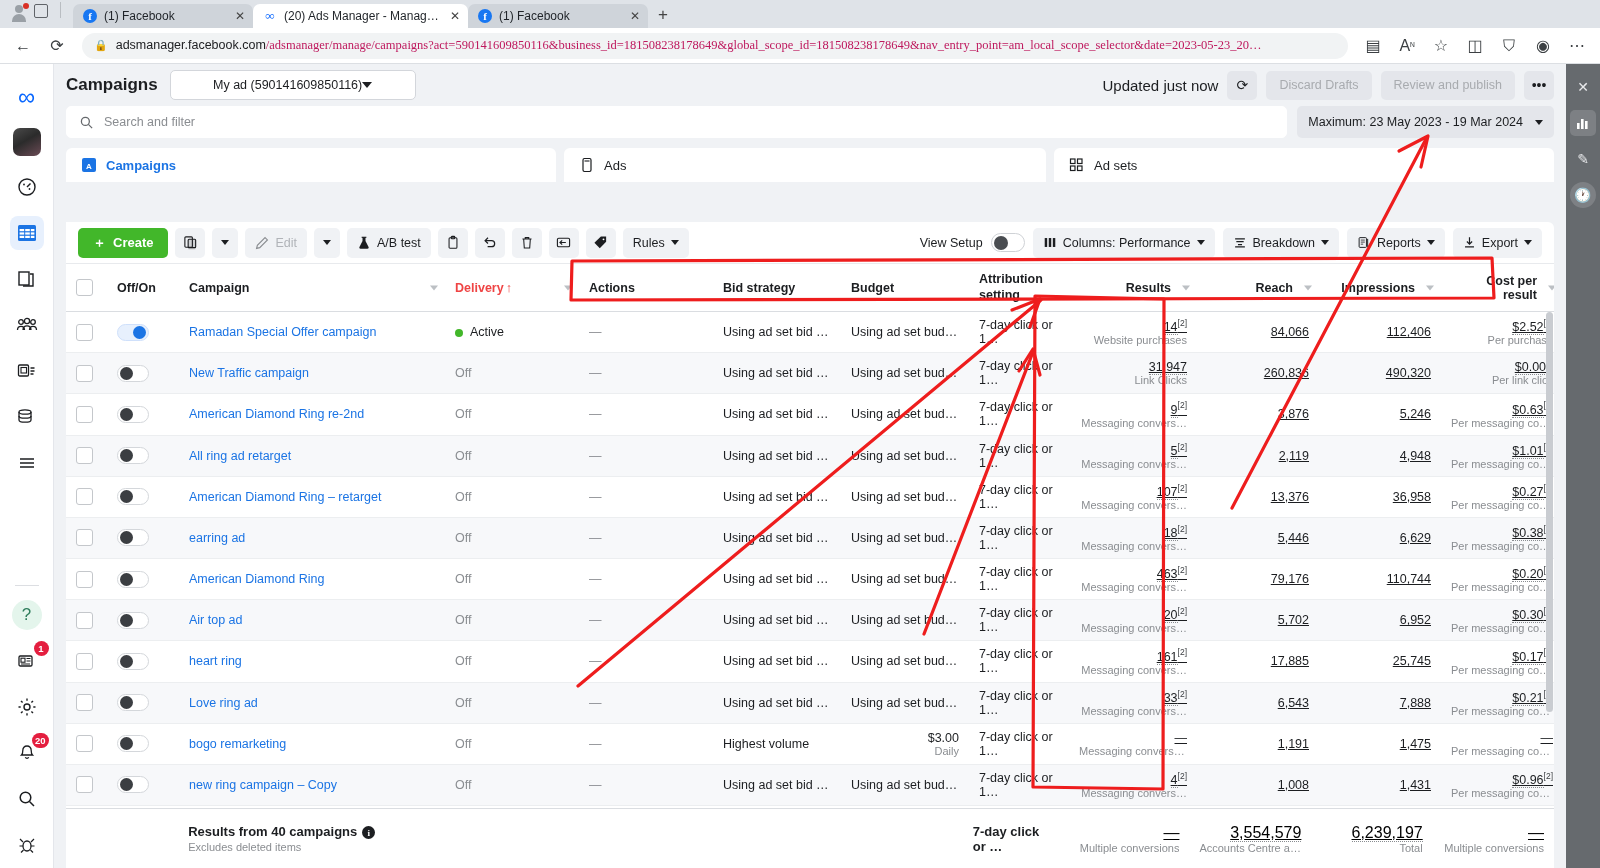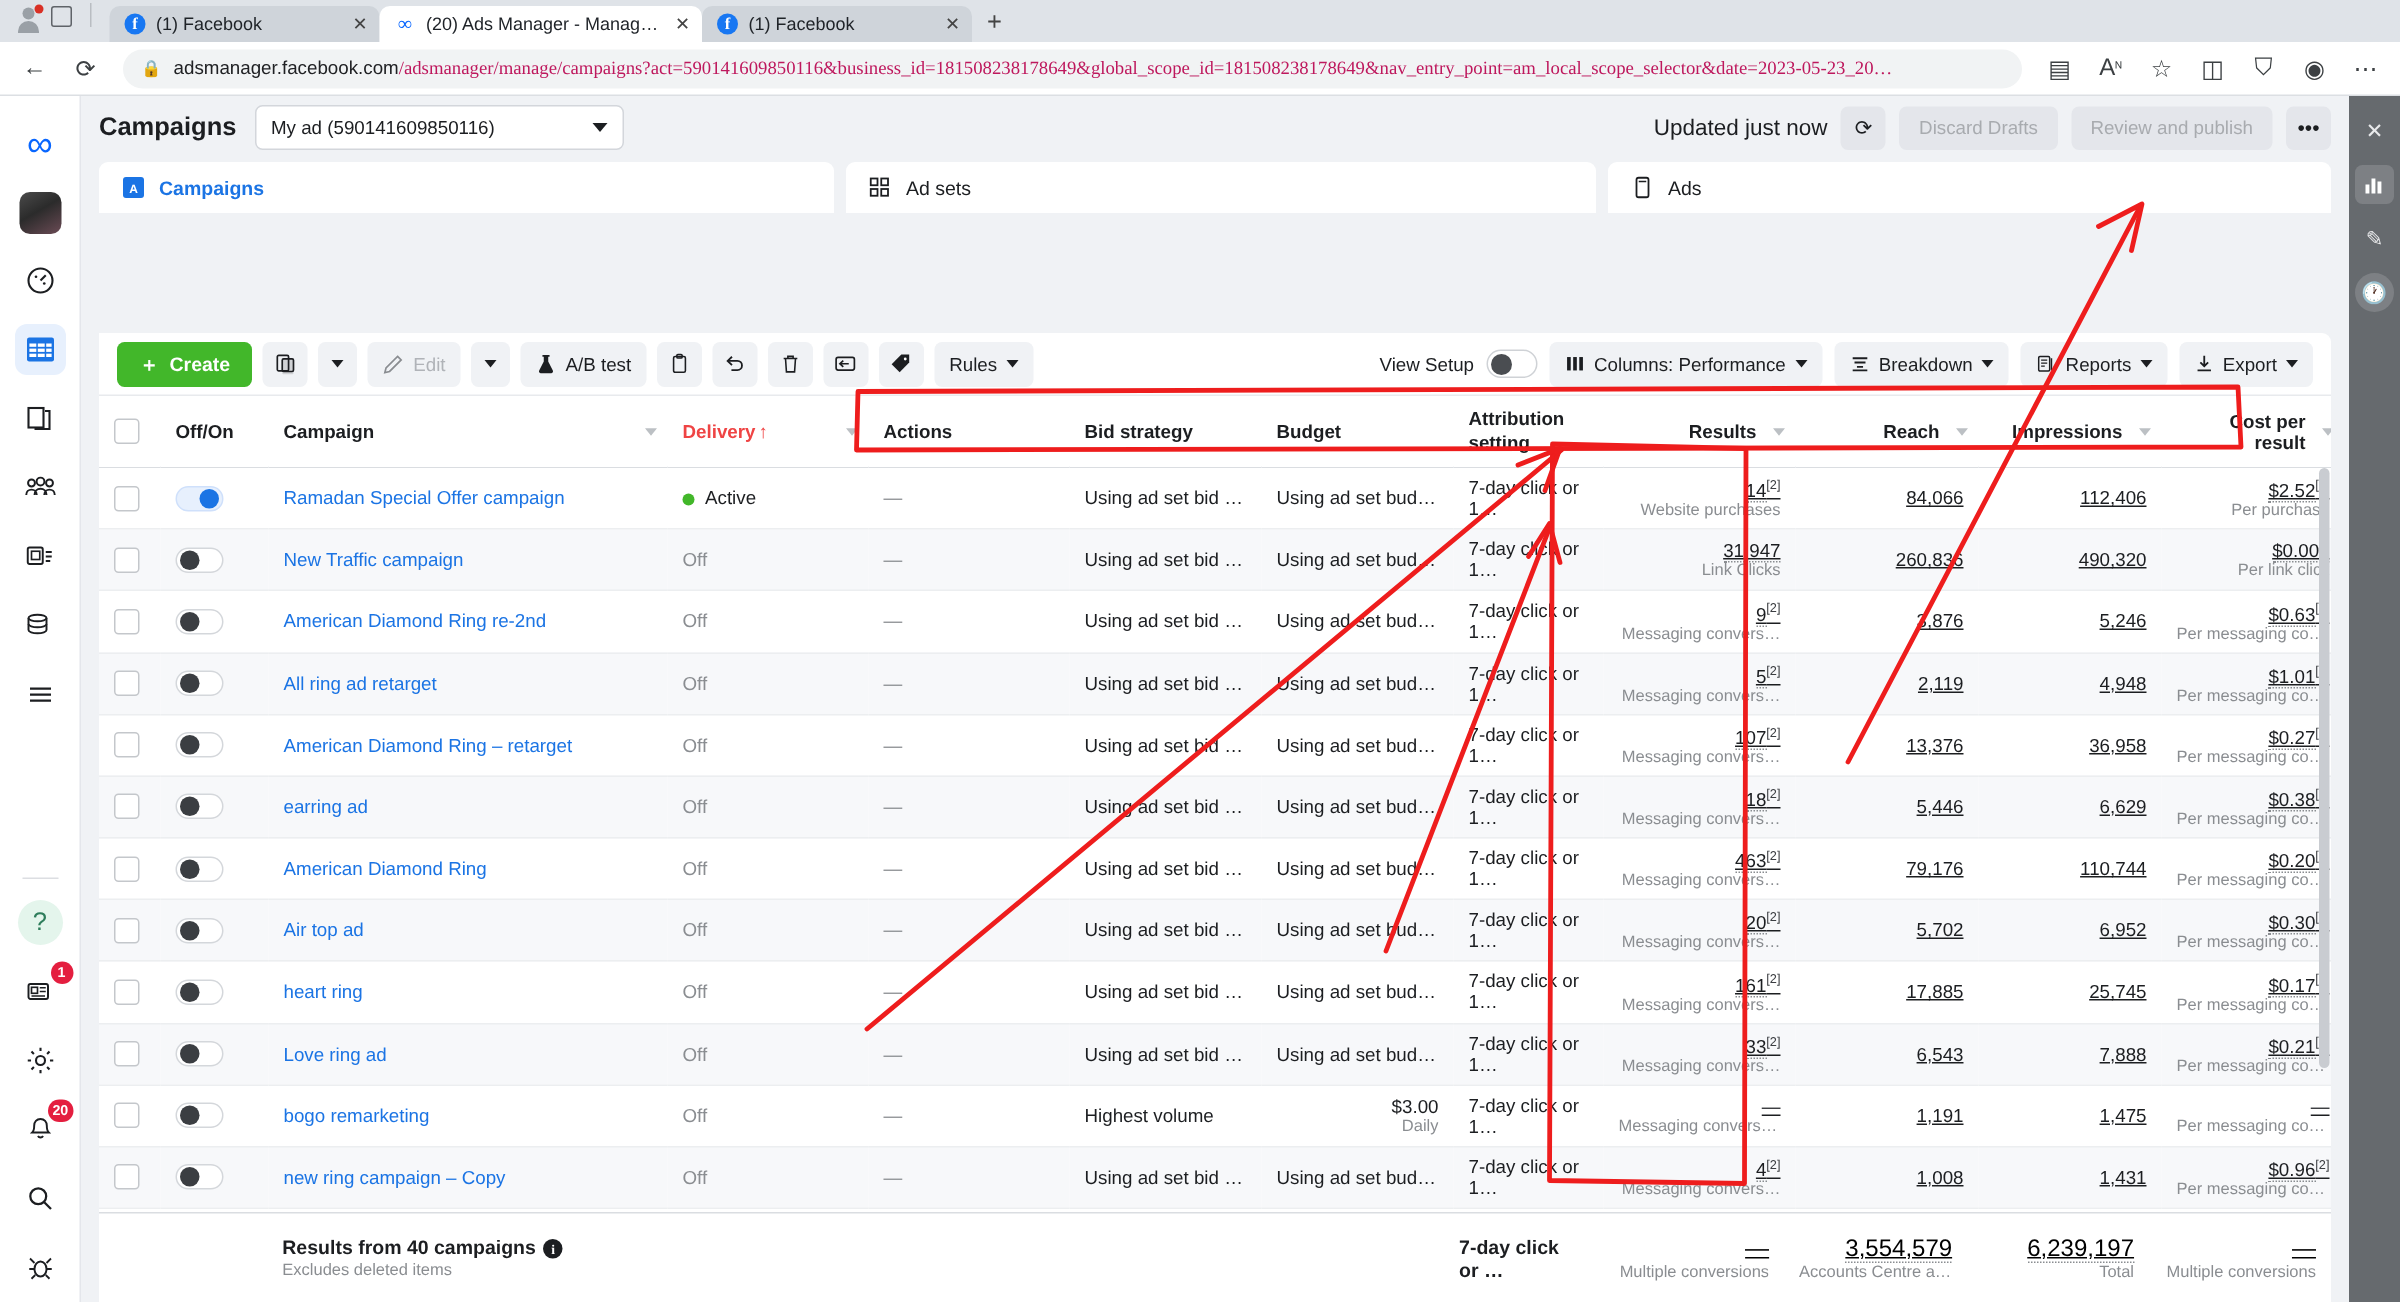--- a/index.html
+++ b/index.html
@@ -76,21 +76,21 @@
   .rr-ico { width:26px; height:26px; display:flex; align-items:center; justify-content:center;
     color:#e9eaec; font-size:14px; border-radius:5px; }
   .rr-ico.sel { background:#7d8084; }
 
   
   .main { position:absolute; left:54px; top:64px; right:34px; bottom:0; background:#f0f2f5; }
 
   .topbar { height:42px; display:flex; align-items:center; padding: 0 12px; background:#f0f2f5; }
   .page-title { font-size:17px; font-weight:bold; color:#1c1e21; margin-right:12px; }
   .acct-select { width:246px; height:30px; background:#fff; border:1px solid #d3d6db;
-    border-radius:5px; display:flex; align-items:center; justify-content:space-between;
+    border-radius:5px; display:flex; align-items:center; justify-content:center;
     padding: 0 10px; font-size:12.5px; color:#1c1e21; }
   .caret { width:0;height:0;border-left:5px solid transparent;border-right:5px solid transparent;
     border-top:6px solid #1c1e21; }
   .topbar-right { margin-left:auto; display:flex; align-items:center; gap:9px; }
   .upd-txt { font-size:15px; color:#1c1e21; }
   .icon-btn { width:30px; height:29px; background:#e4e6eb; border-radius:5px; display:flex;
     align-items:center; justify-content:center; font-size:14px; color:#1c1e21; }
   .ghost-btn { height:29px; background:#e4e6eb; border-radius:5px; display:flex;
     align-items:center; padding: 0 13px; font-size:12.5px; color:#a8abaf; }
 
@@ -347,50 +347,63 @@
       </div>
       <div class="topbar-right">
         <span class="upd-txt">Updated just now</span>
         <div class="icon-btn">⟳</div>
         <div class="ghost-btn">Discard Drafts</div>
         <div class="ghost-btn">Review and publish</div>
         <div class="icon-btn">•••</div>
       </div>
     </div>
 
+    <div class="searchrow">
+      <div class="searchbox">
+        <svg width="15" height="15" viewBox="0 0 20 20">
+            <circle cx="8.5" cy="8.5" r="5.3" fill="none" stroke="#65686c" stroke-width="1.7"></circle>
+            <path d="M12.5 12.5L17.5 17.5" stroke="#65686c" stroke-width="1.7"></path>
+          </svg>
+        <span>Search and filter</span>
+      </div>
+      <div class="datebtn">
+        <span>Maximum: 23 May 2023 - 19 Mar 2024</span>
+        <span class="mini-caret"></span>
+      </div>
+    </div>
 
     <div class="tabsrow">
       <div class="seg-tab c">
         <span class="tabico">
           <svg width="16" height="16" viewBox="0 0 16 16">
               <rect x="1" y="1" width="14" height="14" rx="2" fill="#1b74e4"></rect>
               <text x="8" y="11.5" font-size="8" fill="#fff" text-anchor="middle" font-family="Liberation Sans, sans-serif">A</text>
             </svg>
         </span>
         <span>Campaigns</span>
+      </div>
+      <div class="seg-tab a">
+        <span class="tabico">
+          <svg width="16" height="16" viewBox="0 0 16 16">
+              <rect x="4" y="1.5" width="8" height="13" rx="1.4" fill="none" stroke="#1c1e21" stroke-width="1.2"></rect>
+              <path d="M5.5 4h5" stroke="#1c1e21" stroke-width="1.1"></path>
+            </svg>
+        </span>
+        <span>Ads</span>
       </div>
       <div class="seg-tab s">
         <span class="tabico">
           <svg width="16" height="16" viewBox="0 0 16 16">
               <rect x="1.5" y="2" width="4.5" height="4.5" fill="none" stroke="#1c1e21" stroke-width="1.2"></rect>
               <rect x="8.5" y="2" width="4.5" height="4.5" fill="none" stroke="#1c1e21" stroke-width="1.2"></rect>
               <rect x="1.5" y="9" width="4.5" height="4.5" fill="none" stroke="#1c1e21" stroke-width="1.2"></rect>
               <rect x="8.5" y="9" width="4.5" height="4.5" fill="none" stroke="#1c1e21" stroke-width="1.2"></rect>
             </svg>
         </span>
         <span>Ad sets</span>
-      </div>
-      <div class="seg-tab a">
-        <span class="tabico">
-          <svg width="16" height="16" viewBox="0 0 16 16">
-              <rect x="4" y="1.5" width="8" height="13" rx="1.4" fill="none" stroke="#1c1e21" stroke-width="1.2"></rect>
-              <path d="M5.5 4h5" stroke="#1c1e21" stroke-width="1.1"></path>
-            </svg>
-        </span>
-        <span>Ads</span>
       </div>
     </div>
 
     <div class="panel">
 
       <div class="toolbar">
         <div class="create-btn">
           <span>＋</span>
           <span>Create</span>
         </div>

